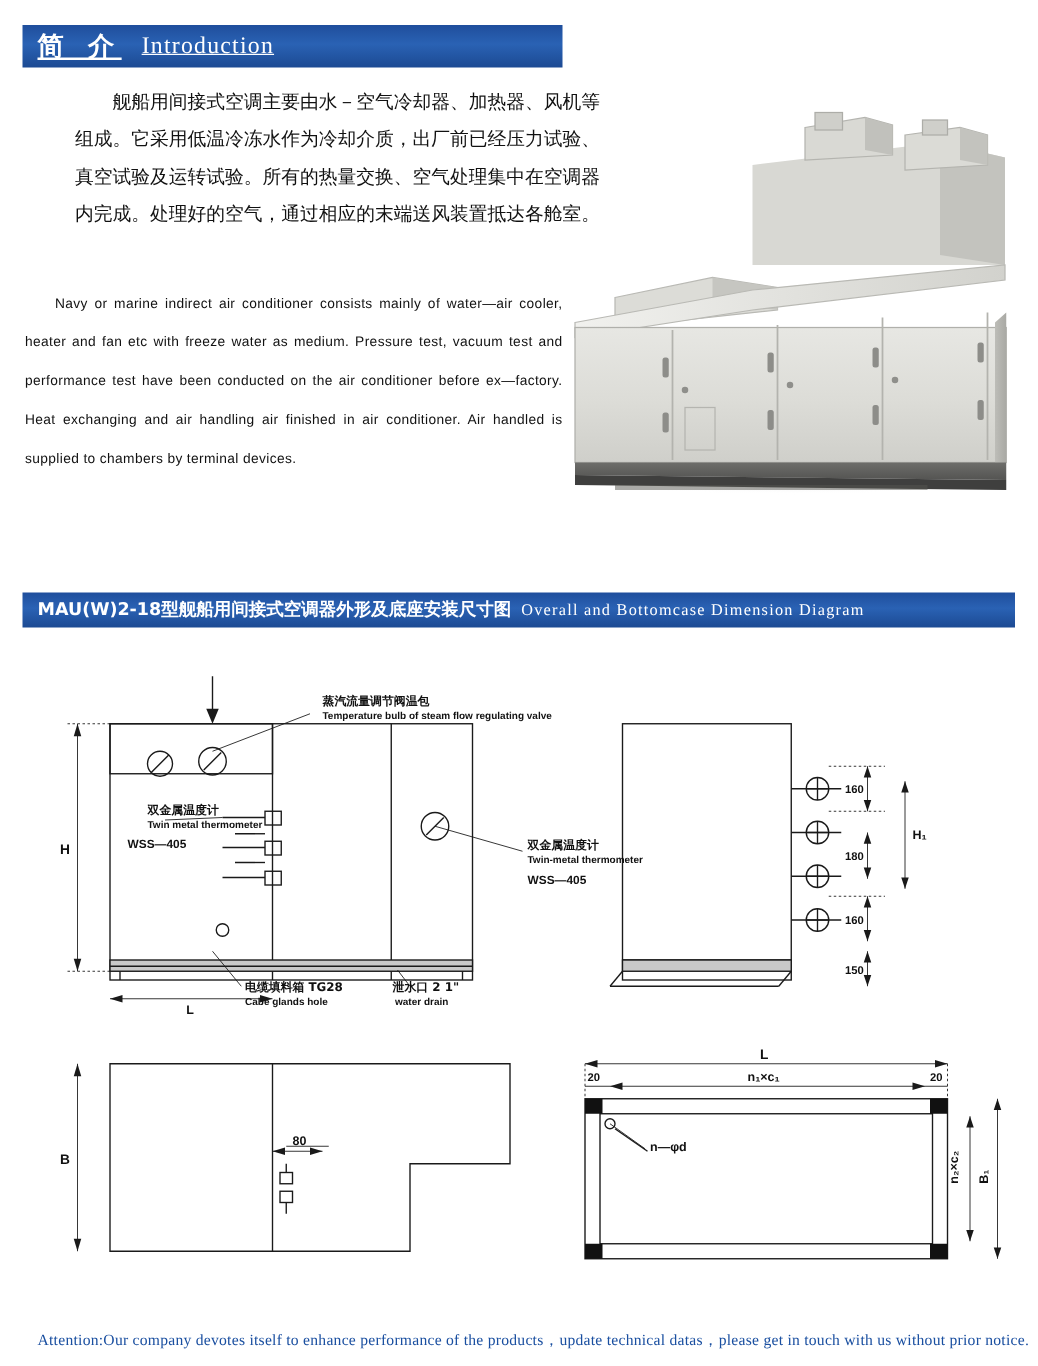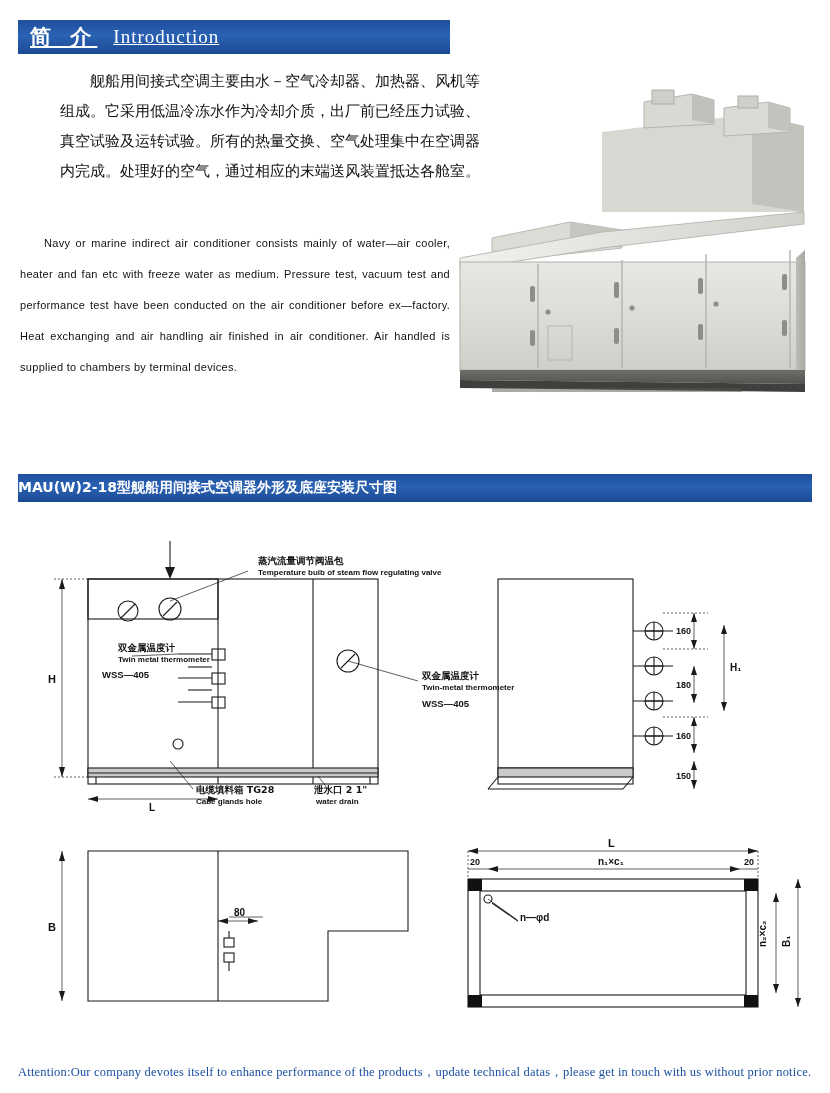--- a/index.html
+++ b/index.html
@@ -23,21 +23,21 @@
   }
   .title-bar .en{
     font-family:"Liberation Serif", serif;
     letter-spacing:1px;
   }
 
   #introTitle{left:18px;top:20px;width:432px;height:34px;padding-left:12px;text-decoration:underline;}
   #introTitle .cn{font-size:21px;}
   #introTitle .en{font-size:19px;margin-left:16px;}
 
-  #diagTitle{left:18px;top:474px;width:794px;height:28px;}
+  #diagTitle{left:18px;top:474px;width:794px;height:28px;padding-left:12px;}
   #diagTitle .cn{font-size:14px;letter-spacing:0px;font-weight:bold;}
   #diagTitle .en{font-size:13px;margin-left:8px;}
 
   
   #introCn{
     position:absolute;left:20px;top:66px;width:420px;
     font-family:"DejaVu Sans", sans-serif;
     font-size:15px;line-height:30px;text-align:justify;
     text-indent:30px;color:#111;margin-left:40px;
   }
@@ -55,21 +55,21 @@
   
   #diagram{position:absolute;left:18px;top:521px;width:794px;height:510px;font-weight:bold;}
 
   
   #noteCn{
     position:absolute;left:18px;top:1041px;width:794px;
     font-family:"DejaVu Sans", sans-serif;
     font-size:13px;color:#1a4fa0;
   }
   #noteEn{
-    position:absolute;left:18px;top:1064px;width:794px;
+    position:absolute;left:30px;top:1064px;width:794px;
     font-family:"Liberation Serif", serif;
     font-size:12.5px;color:#1a4fa0;letter-spacing:0.2px;
   }
   svg text{font-family:"Liberation Sans", sans-serif;}
   .cnlab{font-family:"DejaVu Sans", sans-serif;}
 </style>
 </head>
 <body>
 
 <div class="page">
@@ -150,20 +150,21 @@
 
       <polygon points="8,308 353,308 353,322 8,318" fill="url(#gSh)"></polygon>
       <polygon points="8,318 353,322 353,330 8,326" fill="#3f3f3e"></polygon>
 
       <rect x="40" y="326" width="250" height="4" fill="#55554f" opacity="0.5"></rect>
     </svg>
   </div>
 
   <div class="title-bar" id="diagTitle">
     <span class="cn">MAU(W)2-18型舰船用间接式空调器外形及底座安装尺寸图</span>
+    <span class="en">Overall and Bottomcase Dimension Diagram</span>
   </div>
 
   <div id="diagram">
     <svg width="794" height="510" viewBox="0 0 794 510">
       <g fill="none" stroke="#1a1a1a" stroke-width="1.1">
 
         <rect x="70" y="58" width="290" height="205"></rect>
 
         <line x1="200" y1="58" x2="200" y2="263"></line>
         <line x1="295" y1="58" x2="295" y2="263"></line>

